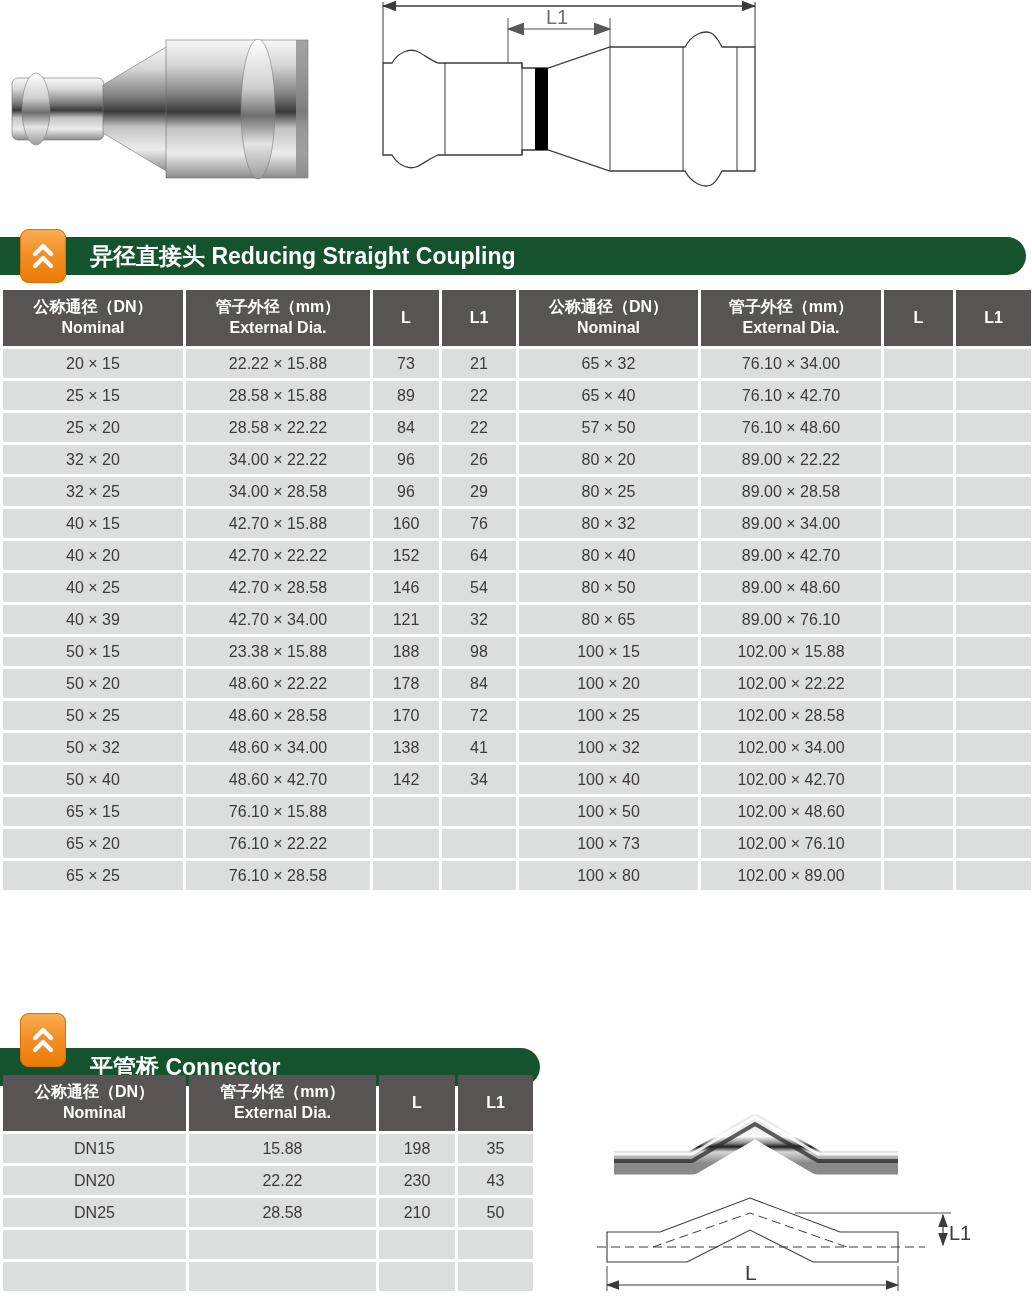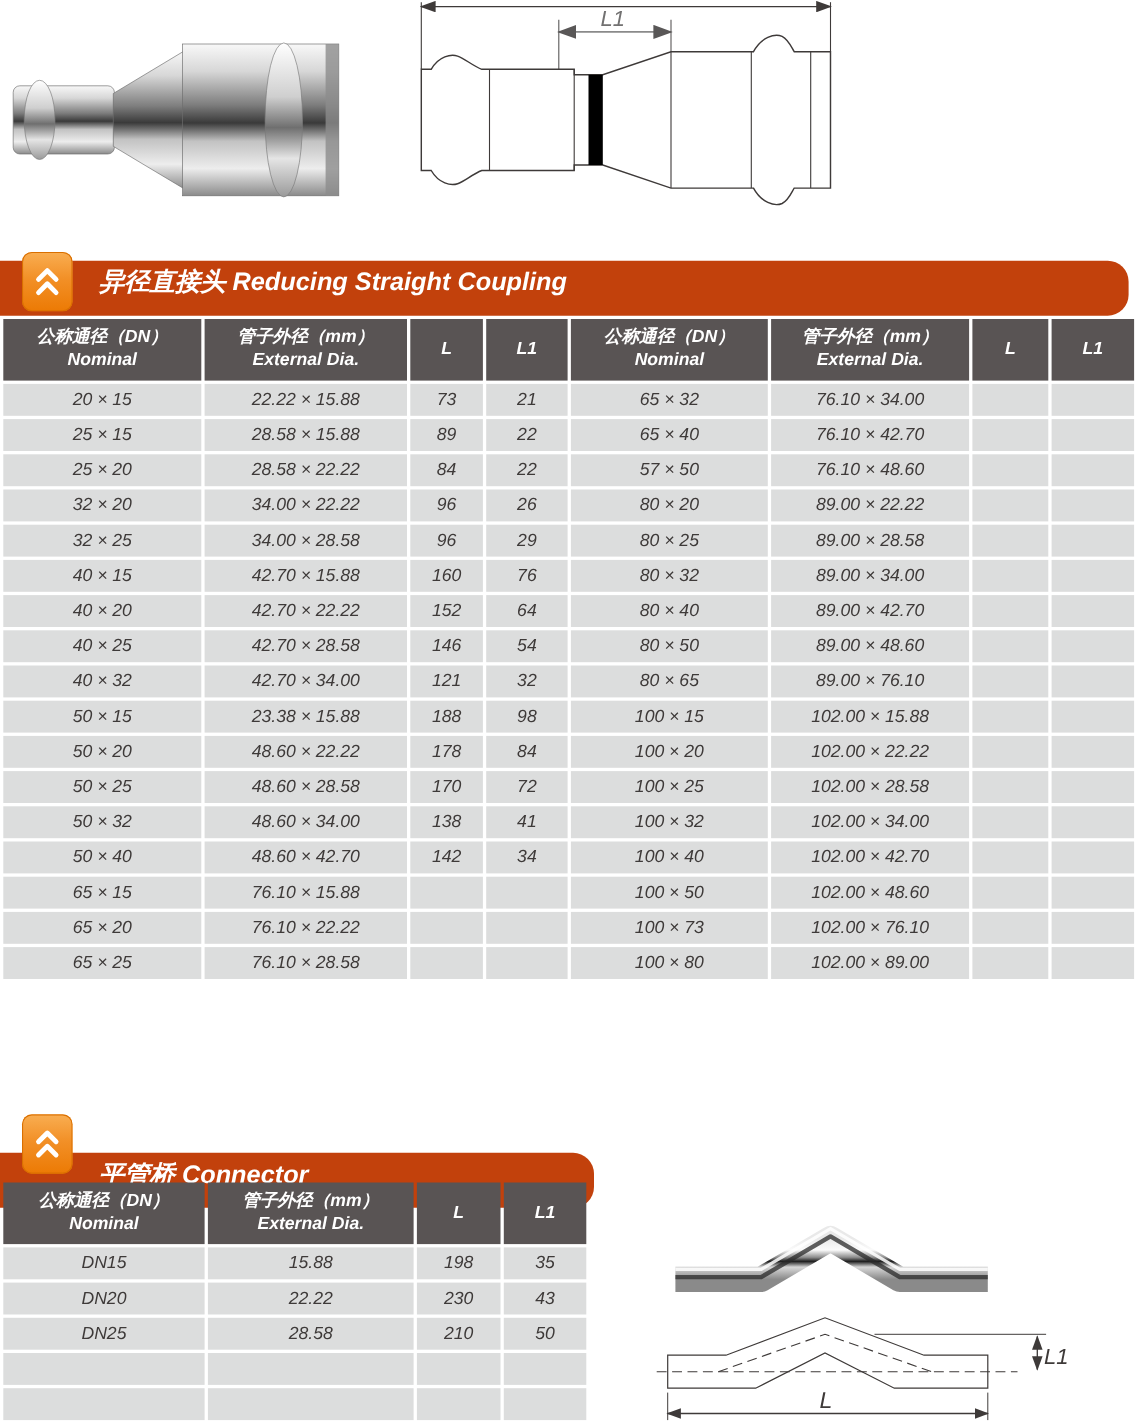--- a/index.html
+++ b/index.html
@@ -1,20 +1,20 @@
 <!DOCTYPE html>
 <html><head>
 <meta charset="utf-8">
 <style>
   html,body{margin:0;padding:0;background:#fff;}
   .page{position:relative;width:1032px;height:1298px;background:#fff;overflow:hidden;
-        font-family:"Liberation Sans","DejaVu Sans",sans-serif;font-style:italic;}
+        font-family:"Liberation Sans","DejaVu Sans",sans-serif;}
 
   
-  .banner{position:absolute;left:0;height:50px;background:#c2410c;
+  .banner{position:absolute;left:0;height:38px;background:#14532d;
           border-radius:0 19px 19px 0;color:#fff;}
   .banner .banner-title{position:absolute;left:90px;top:0;line-height:38px;
           font-size:23px;font-weight:bold;white-space:nowrap;}
   .badge{position:absolute;width:46px;height:54px;border-radius:9px;
          background:linear-gradient(180deg,#f9ae52 0%,#f29027 45%,#ec7a04 100%);
          box-shadow:inset 0 0 0 1px #d96f00;display:flex;align-items:center;justify-content:center;}
 
   
   table{border-collapse:separate;border-spacing:3px;table-layout:fixed;}
   th{background:#595454;color:#ffffff;font-size:16px;font-weight:bold;
@@ -210,21 +210,21 @@
           <td>40 × 25</td>
           <td>42.70 × 28.58</td>
           <td>146</td>
           <td>54</td>
           <td>80 × 50</td>
           <td>89.00 × 48.60</td>
           <td></td>
           <td></td>
         </tr>
         <tr>
-          <td>40 × 32</td>
+          <td>40 × 39</td>
           <td>42.70 × 34.00</td>
           <td>121</td>
           <td>32</td>
           <td>80 × 65</td>
           <td>89.00 × 76.10</td>
           <td></td>
           <td></td>
         </tr>
         <tr>
           <td>50 × 15</td>

